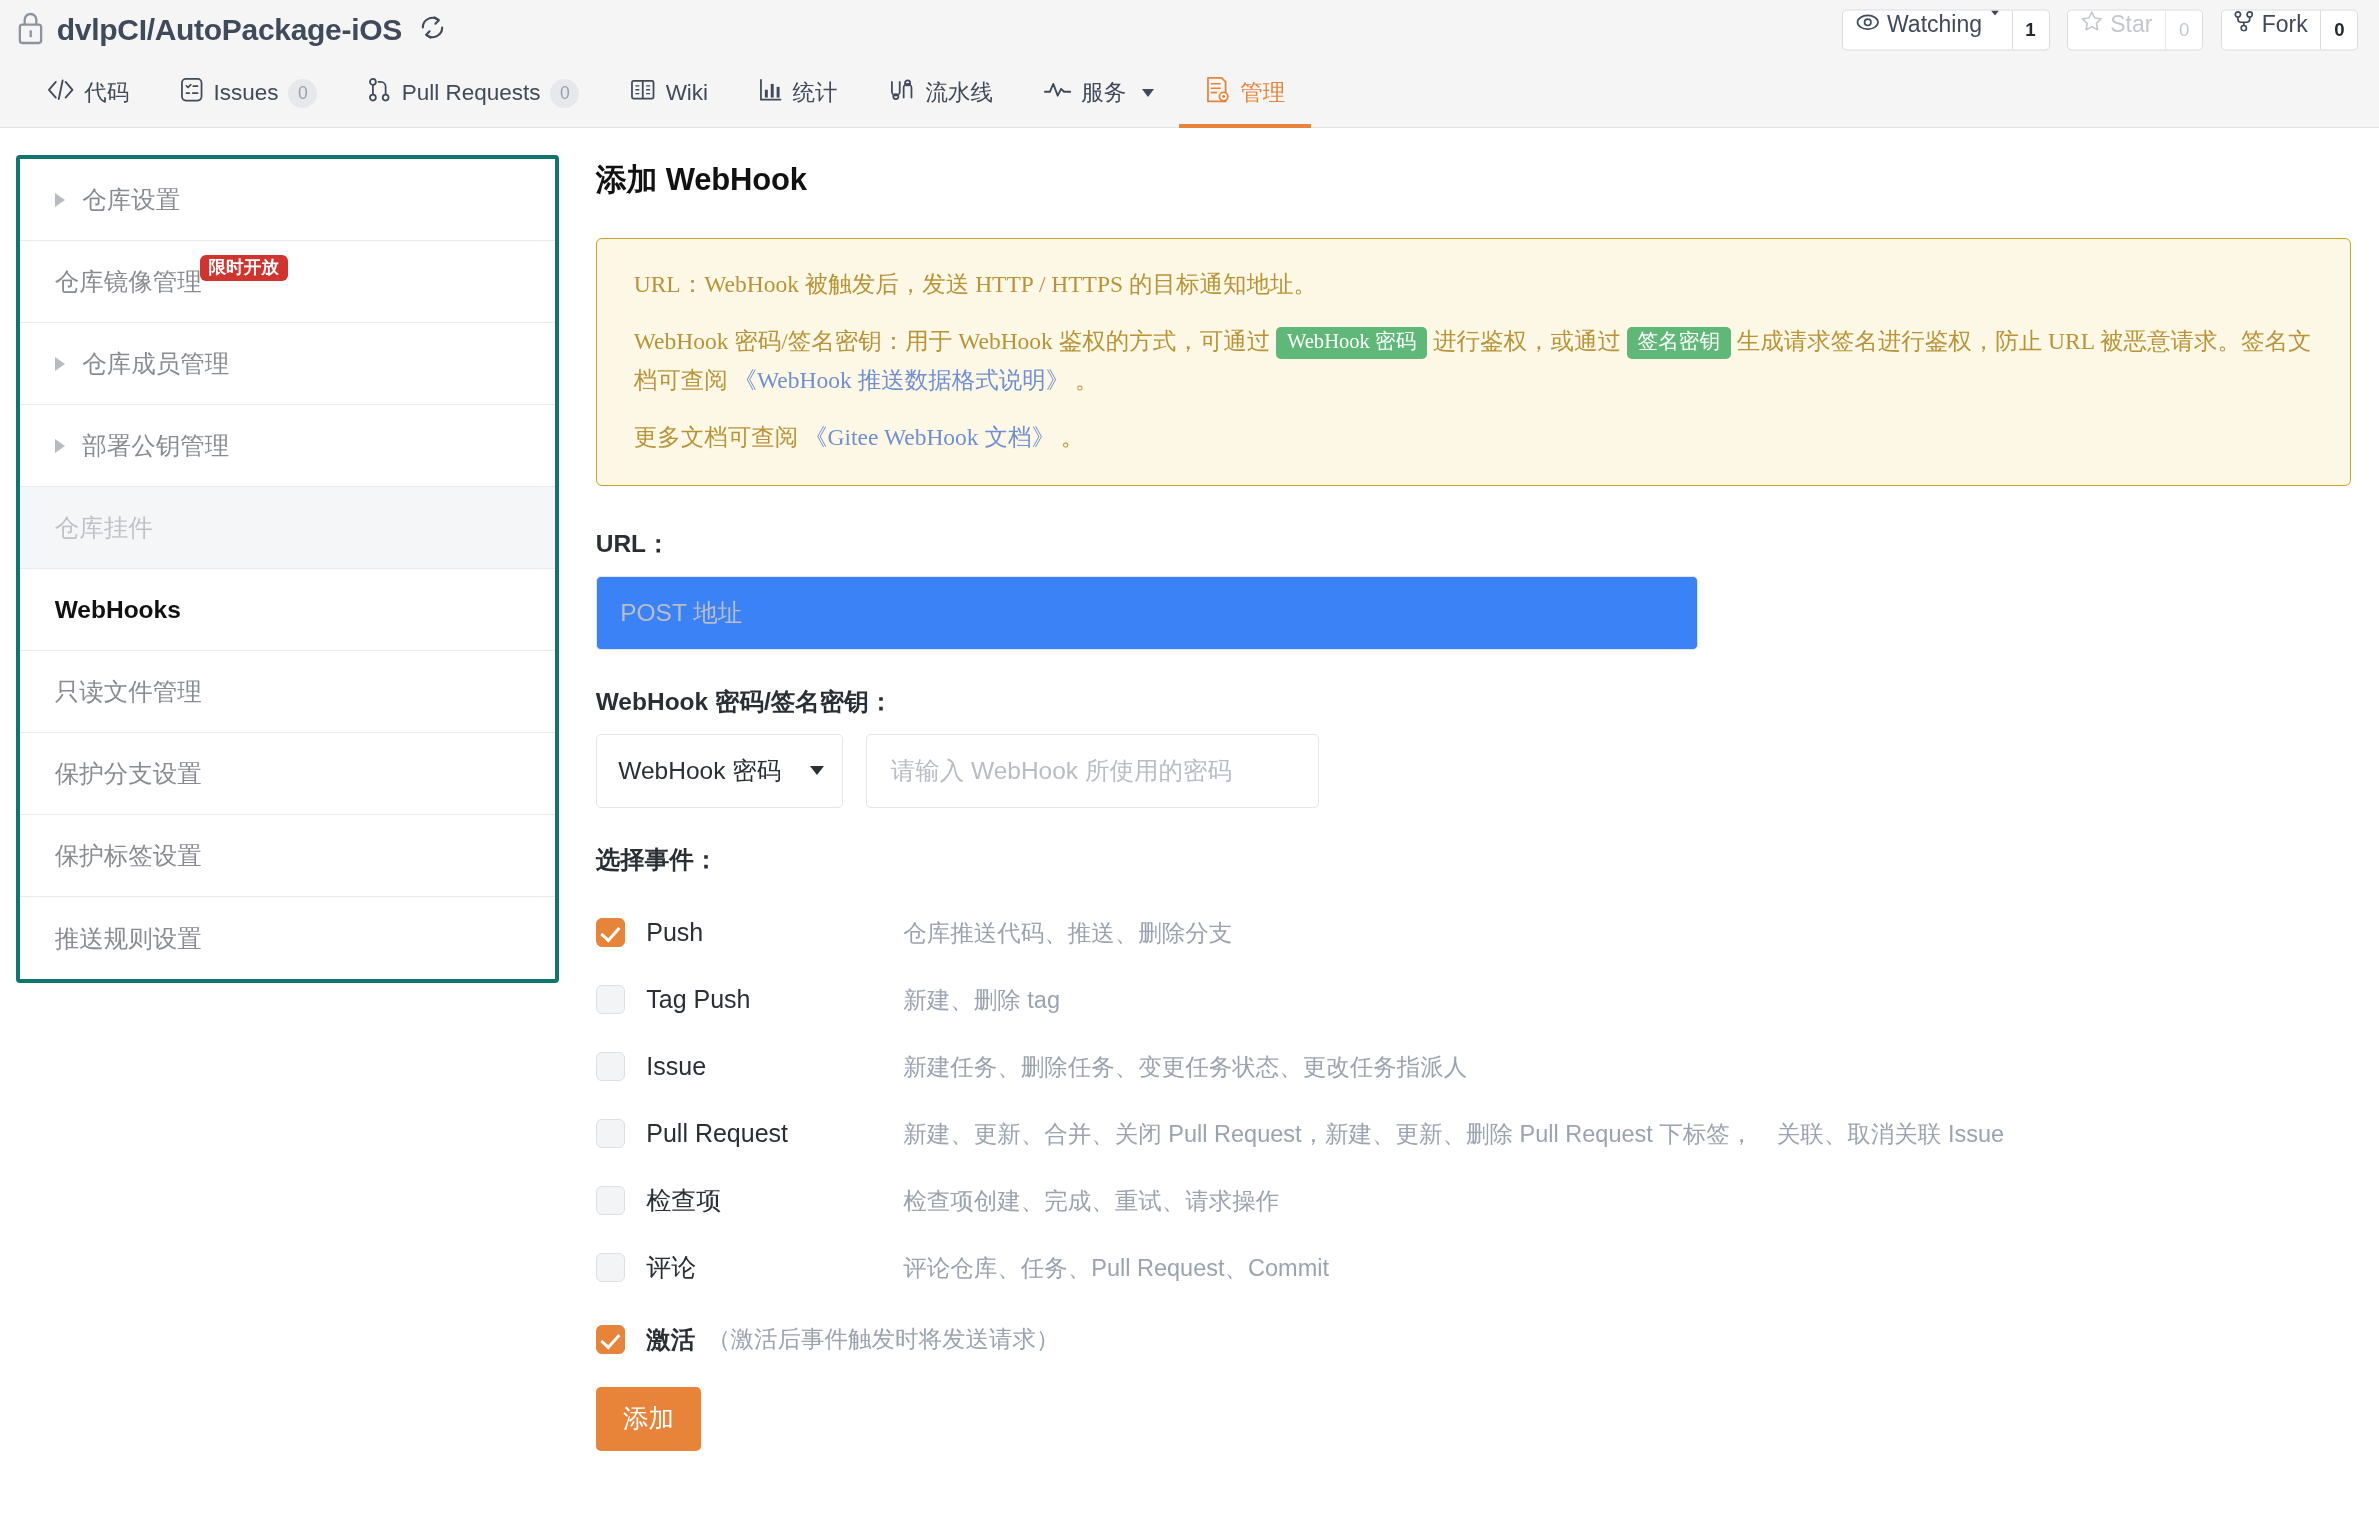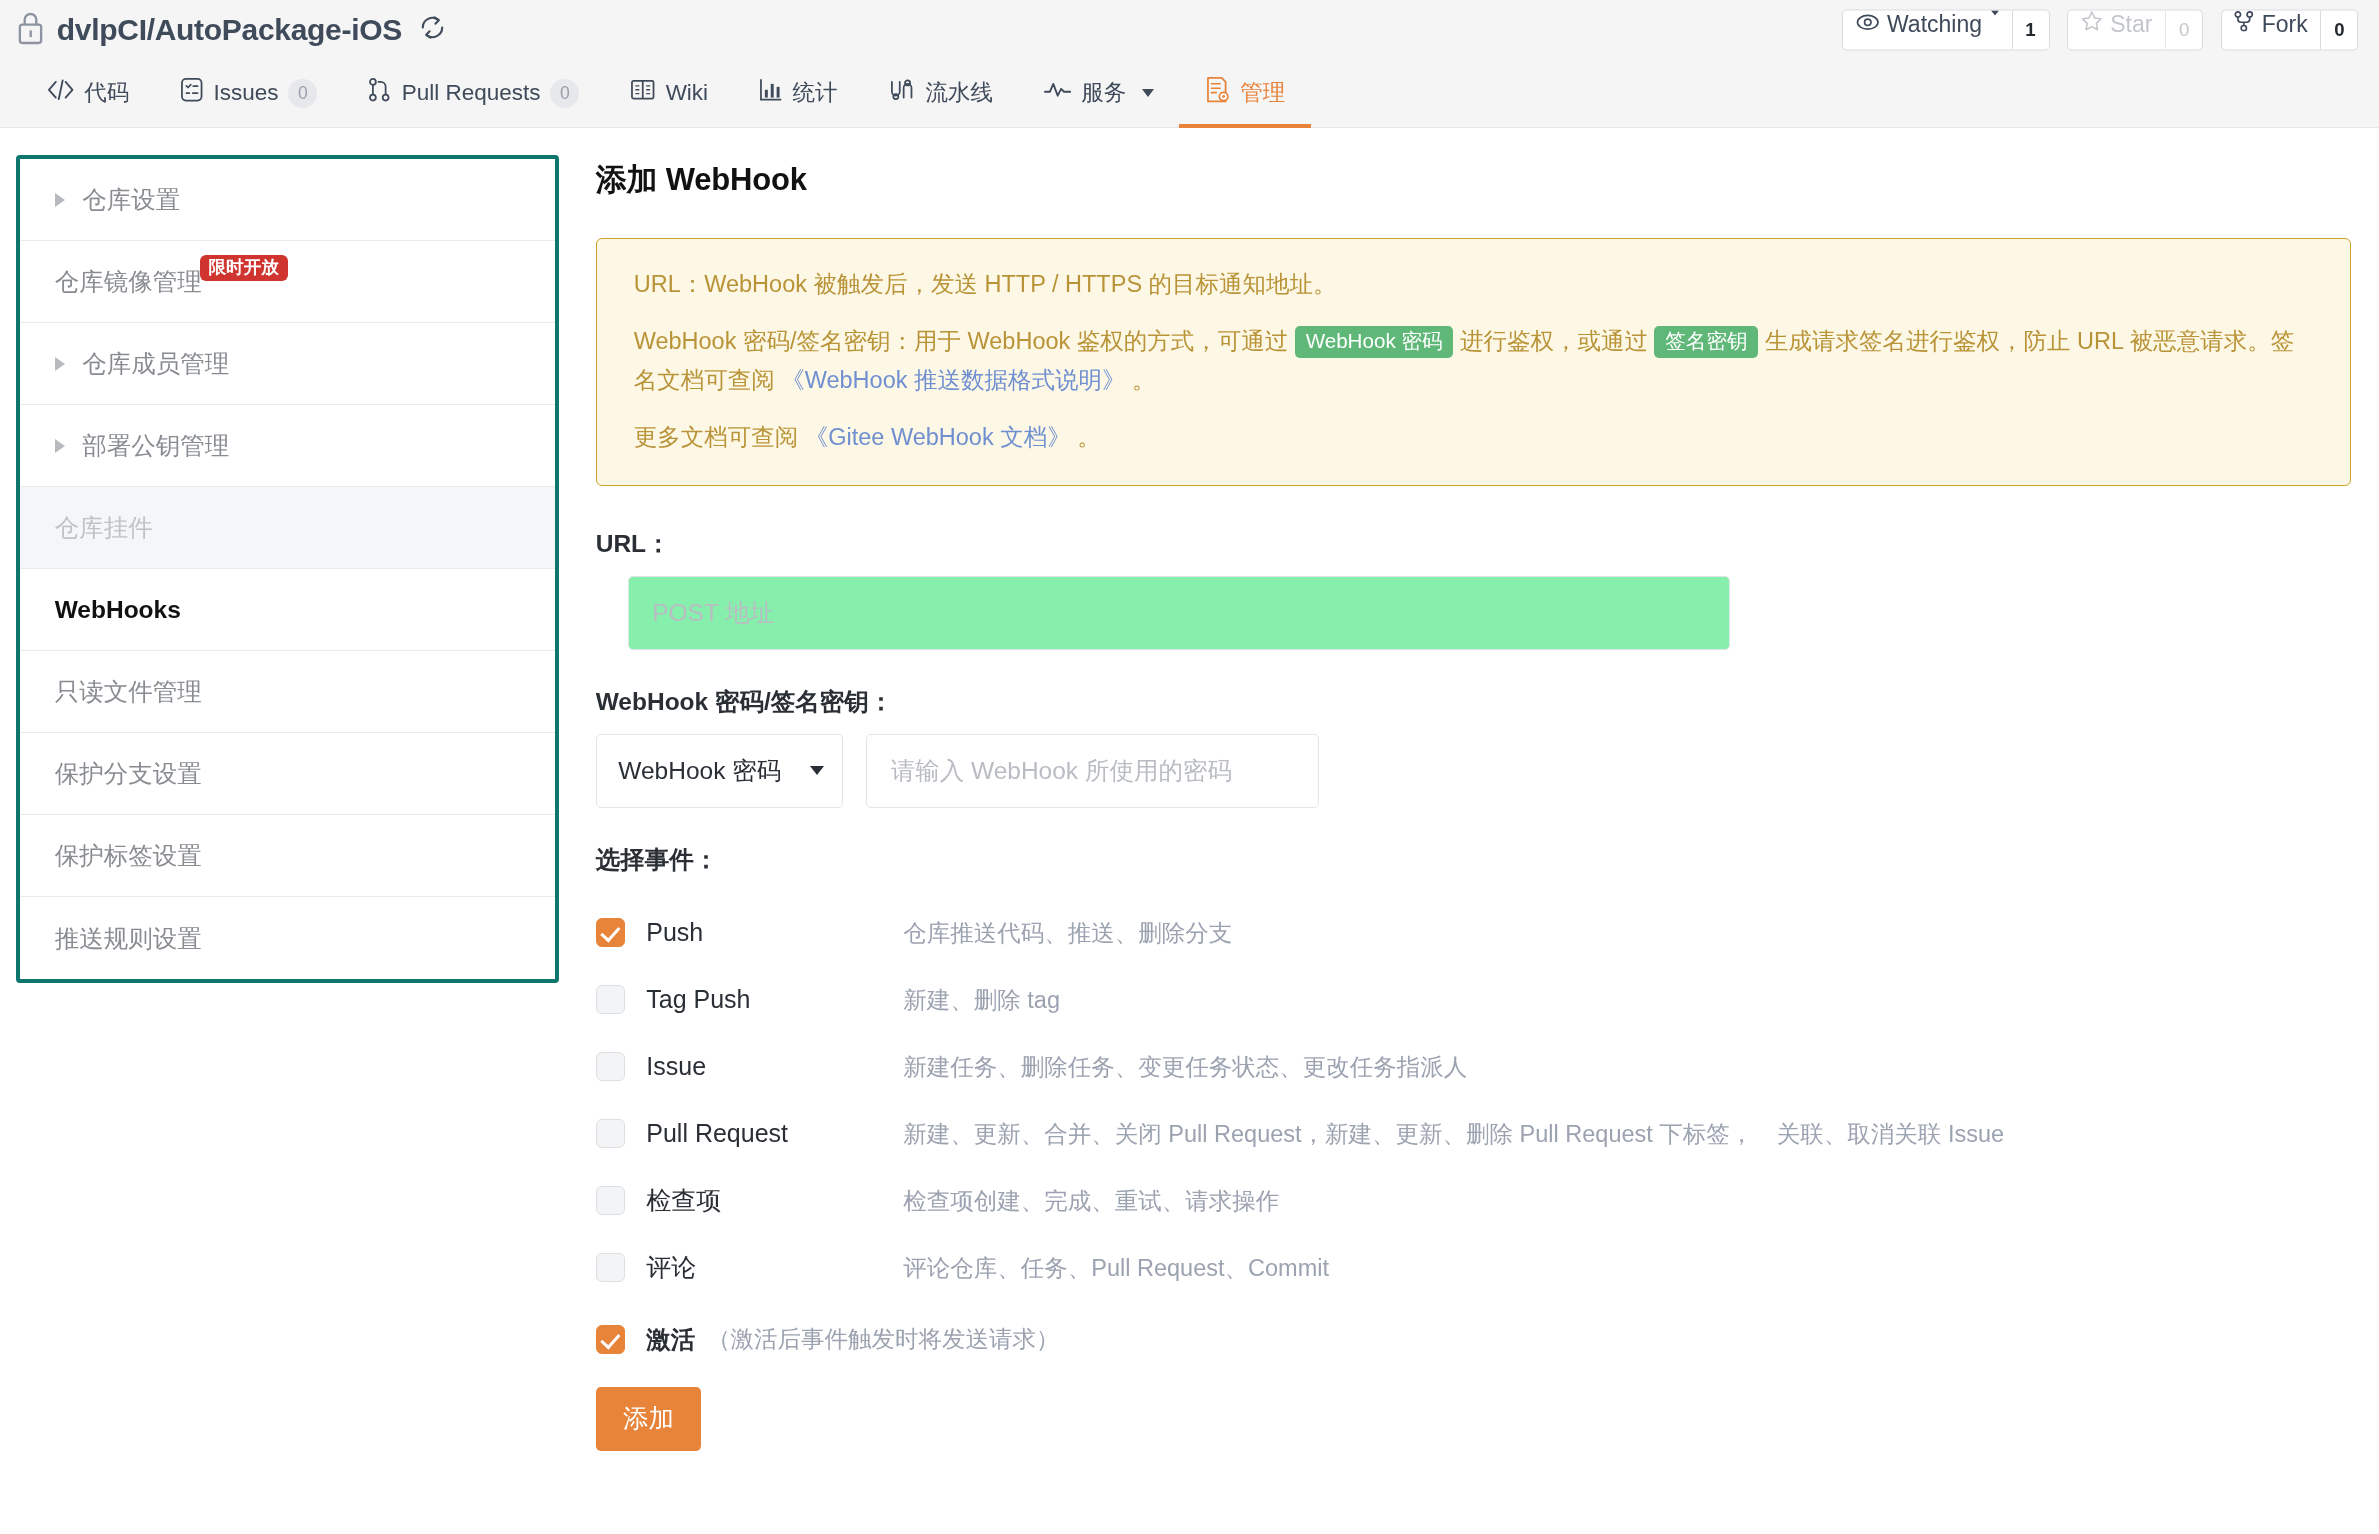--- a/index.html
+++ b/index.html
@@ -204,20 +204,21 @@
     background: #fdf8e5;
     border-radius: 5.9px;
     padding: 25.5px 37px 29px;
     margin-bottom: 41px;
   }
   .notice p {
     margin: 0 0 19.6px 0;
     font-size: 23.5px;
     line-height: 1.62;
     color: #b99337;
+    font-family: Liberation Serif, serif;
   }
   .notice p:last-child { margin-bottom: 0; }
   .tag-green {
     display: inline-block;
     background: #5fb878;
     color: #fff;
     border-radius: 4.9px;
     padding: 2px 10.8px 3.9px;
     font-size: 20.6px;
     line-height: 1.25;
@@ -229,27 +230,26 @@
     font-size: 24.5px;
     font-weight: bold;
     color: #2a2f36;
     margin-bottom: 15.7px;
   }
   .text-input {
     width: 1102px;
     height: 74px;
     border: 1px solid #e2e5ea;
     border-radius: 4.9px;
-    background: #86efac;
+    background: #3b82f6;
     font-size: 24.5px;
     color: #333;
     padding: 0 23.5px;
     outline: none;
     font-family: inherit;
-    margin-left: 32px;
   }
   .text-input::placeholder { color: #b9bdc3; }
   .field-block { margin-bottom: 35px; }
 
   .secret-row { display: flex; gap: 23.5px; align-items: center; }
   .select-box {
     width: 247px;
     height: 74px;
     border: 1px solid #e2e5ea;
     border-radius: 4.9px;

